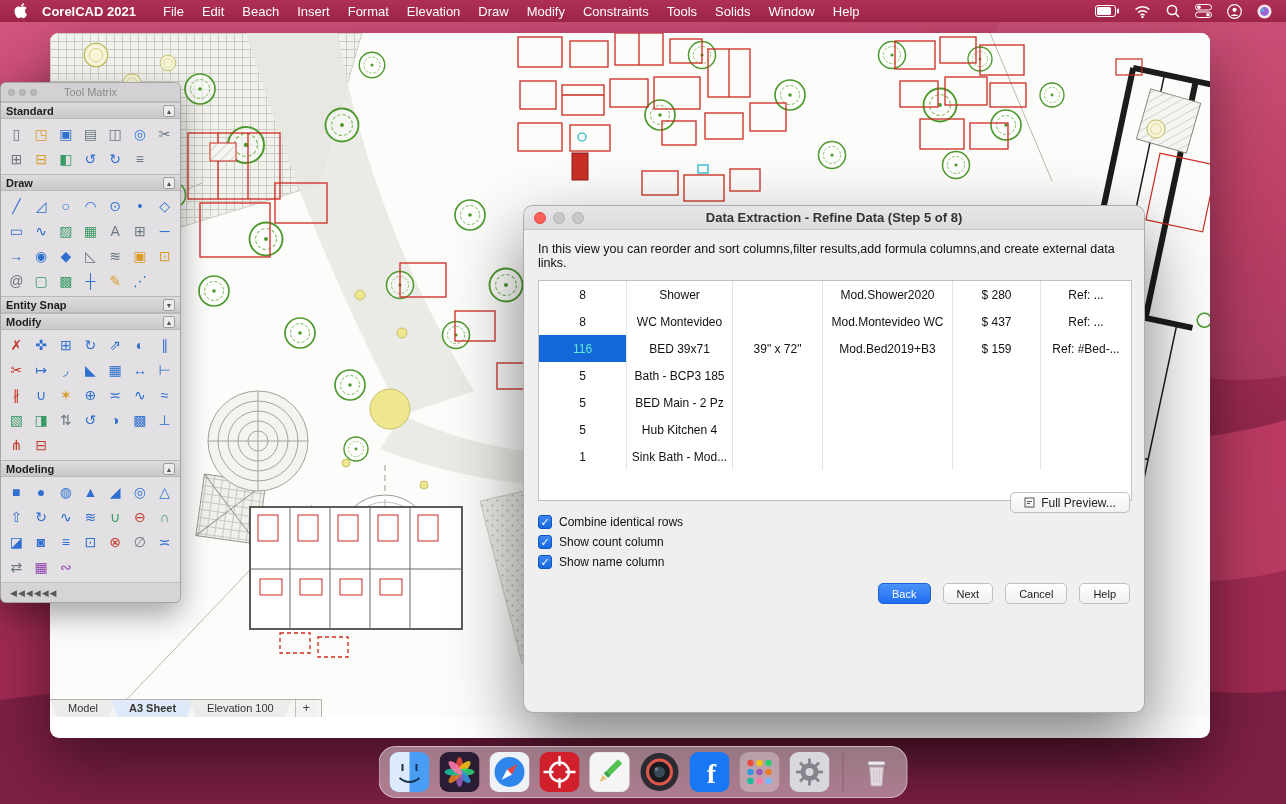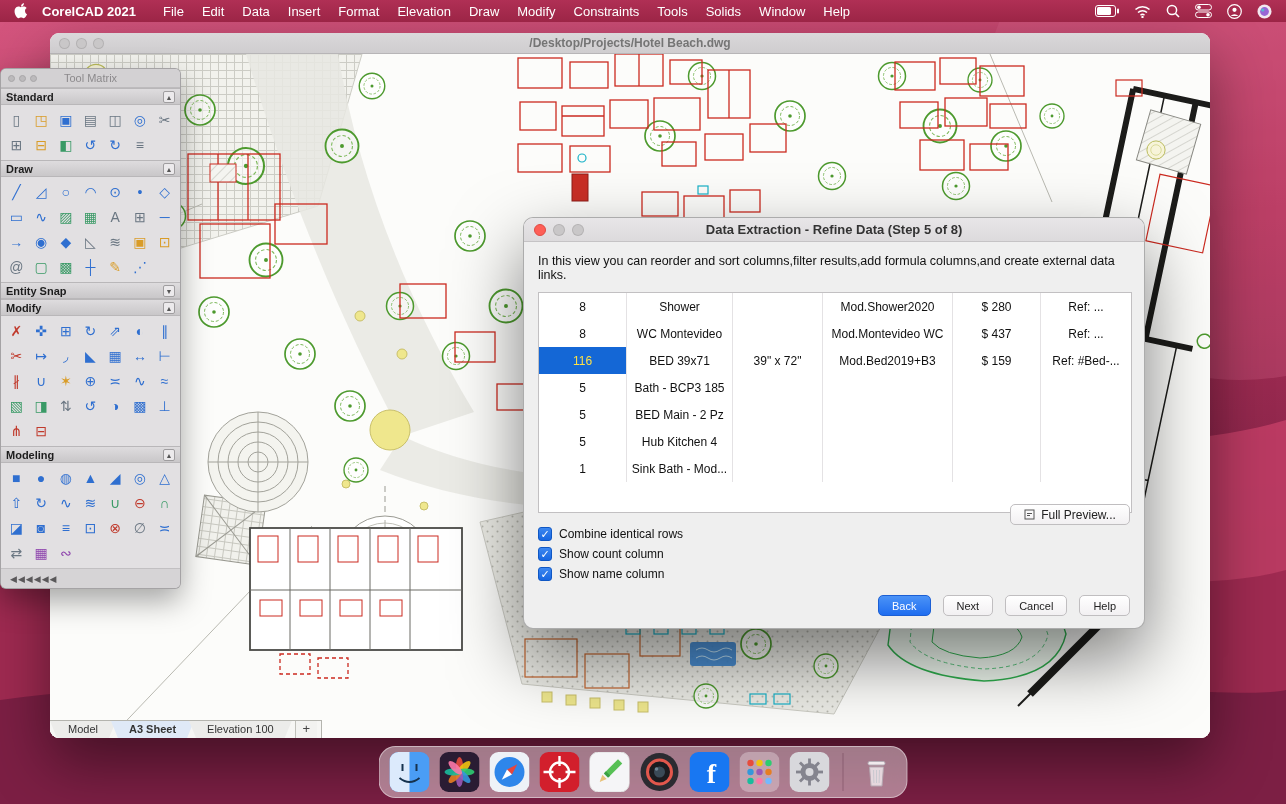--- a/index.html
+++ b/index.html
@@ -36,21 +36,21 @@
   .tabbar { position:absolute; left:0; bottom:0; height:18px; display:flex; align-items:stretch;
     background:rgba(246,246,244,.97); border-top:1px solid #b4b4ae; border-right:1px solid #b4b4ae;
     padding-right:4px; z-index:3; }
   .tab { font-size:11px; line-height:17px; padding:0 18px; color:#333; background:#ececea;
     clip-path:polygon(0 0,100% 0,calc(100% - 7px) 100%,7px 100%); margin-right:-5px; }
   .tab.active { background:#dfe9f7; font-weight:bold; }
   .addtab { width:22px; text-align:center; line-height:16px; font-size:13px; color:#444;
     background:#f2f2f0; border-left:1px solid #c0c0ba; margin-left:8px; }
 
   
-  .palette { position:absolute; left:0; top:68px; width:181px; z-index:10; background:#dcdadc;
+  .palette { position:absolute; left:0; top:82px; width:181px; z-index:10; background:#dcdadc;
     border:1px solid rgba(0,0,0,.25); border-radius:6px; overflow:hidden;
     box-shadow:0 12px 30px rgba(0,0,0,.35); }
   .p-head { height:19px; background:#d3d1d3; border-bottom:1px solid #bdbbbd; position:relative;
     display:flex; align-items:center; justify-content:center; }
   .p-head .pdots { position:absolute; left:7px; display:flex; gap:4px; }
   .p-head .pdots i { width:7px; height:7px; border-radius:50%; background:#bcbabc; border:1px solid #a8a6a8; }
   .p-title { font-size:11px; color:#8c8a8c; }
   .sec-head { height:17px; background:linear-gradient(#dedcde,#c9c7c9); border-top:1px solid #b9b7b9;
     border-bottom:1px solid #b9b7b9; display:flex; align-items:center; justify-content:space-between;
     padding:5px 5px;gap:20px; }
@@ -59,42 +59,42 @@
     color:#555; background:#eceaec; border:1px solid #9f9d9f; border-radius:2px; }
   .icon-grid { display:grid; grid-template-columns:repeat(7,1fr); padding:4px 3px; row-gap:3px;
     justify-items:center; background:#e2e0e2; }
   .ticon { width:23px; height:22px; font-size:14px; line-height:22px; text-align:center;
     border-radius:3px; }
   .p-foot { height:20px; display:flex; align-items:center; padding-left:9px; background:#d6d4d6;
     border-top:1px solid #c2c0c2; }
   .p-arrows { font-size:9px; letter-spacing:1px; color:#5a585a; }
 
   
-  .dialog { position:absolute; left:523px; top:205px; width:622px; height:412px; z-index:20;
+  .dialog { position:absolute; left:523px; top:205px; width:622px; height:508px; z-index:20;
     background:#efefef; border-radius:10px; border:1px solid rgba(0,0,0,.28); overflow:hidden;
-    box-shadow:0 30px 70px rgba(0,0,0,.5);margin-top:12px; }
+    box-shadow:0 30px 70px rgba(0,0,0,.5); }
   .d-head { height:24px; background:linear-gradient(#e8e6e8,#dcdadc); border-bottom:1px solid #c5c3c5;
     position:relative; display:flex; align-items:center; justify-content:center; }
   .d-title { font-size:13px; font-weight:bold; color:#333; }
   .d-lights { position:absolute; left:10px; display:flex; gap:7px; }
   .d-lights .dot { width:12px; height:12px; }
   .d-body { position:relative; height:387px; padding:8px 14px 0; }
   .d-desc { font-size:12.5px; color:#101010; margin:4px 0 10px; }
 
   .tbl { width:594px; height:221px; background:#fff; border:1px solid #c2c0c2; overflow:hidden; }
   .tbl-head, .tbl-row { display:grid; grid-template-columns:88px 106px 90px 130px 88px 1fr; }
   .tbl-head { height:22px; border-bottom:1px solid #c9c7c9; }
   .th { font-size:12px; font-weight:bold; color:#111; display:flex; align-items:center;
     justify-content:center; border-right:1px solid #dedcde; gap:5px; }
   .th:last-child { border-right:none; }
   .tbl-row { height:27px; }
   .td { font-size:12px; color:#111; display:flex; align-items:center; justify-content:center;
     border-right:1px solid #e4e2e4; white-space:nowrap; overflow:hidden; }
   .td:last-child { border-right:none; }
-  .td.sel { background:#1467d6; color:#fde047; }
+  .td.sel { background:#1467d6; color:#5eead4; }
   .chev { width:14px; height:14px; border:1px solid #bdbbbd; background:#f4f2f4; border-radius:2px;
     font-size:9px; line-height:12px; text-align:center; color:#555; }
 
   .opts { margin-top:11px; }
   .opt { display:flex; align-items:center; gap:7px; height:20px; }
   .cbx { width:14px; height:14px; border-radius:3px; background:linear-gradient(#3c87f0,#1766e0);
     border:1px solid #0f57c4; color:#fff; font-size:11px; line-height:13px; text-align:center; }
   .opt-label { font-size:12px; color:#101010; }
 
   .full-preview { position:absolute; right:14px; top:262px; height:21px; min-width:120px;
@@ -138,21 +138,21 @@
 
 <div class="menubar">
   <span class="apple">
     <svg viewBox="0 0 15 18" width="13" height="16">
         <path fill="#fff" d="M12.7 8.9c0-2.2 1.8-3.3 1.9-3.3-1-1.5-2.6-1.7-3.2-1.7-1.4-.1-2.7.8-3.4.8-.7 0-1.8-.8-2.9-.8-1.5 0-2.9.9-3.7 2.2-1.6 2.7-.4 6.8 1.1 9 .7 1.1 1.6 2.3 2.8 2.2 1.1 0 1.5-.7 2.9-.7 1.3 0 1.7.7 2.9.7 1.2 0 2-1.1 2.7-2.2.9-1.2 1.2-2.4 1.2-2.5 0 0-2.3-.9-2.3-3.7zM10.6 2.6c.6-.8 1-1.8.9-2.6-.9 0-1.9.6-2.5 1.3-.6.7-1 1.7-.9 2.6 1 .1 1.9-.5 2.5-1.3z"></path>
       </svg>
   </span>
   <span class="appname">CorelCAD 2021</span>
   <span class="mitem">File</span>
   <span class="mitem">Edit</span>
-  <span class="mitem">Data</span>
+  <span class="mitem">Beach</span>
   <span class="mitem">Insert</span>
   <span class="mitem">Format</span>
   <span class="mitem">Elevation</span>
   <span class="mitem">Draw</span>
   <span class="mitem">Modify</span>
   <span class="mitem">Constraints</span>
   <span class="mitem">Tools</span>
   <span class="mitem">Solids</span>
   <span class="mitem">Window</span>
   <span class="mitem">Help</span>
@@ -183,28 +183,20 @@
       </svg>
     <svg width="15" height="15" viewBox="0 0 15 15">
         <circle cx="7.5" cy="7.5" r="7" fill="#f2e7ef"></circle>
         <circle cx="7.5" cy="7.5" r="4.4" fill="#8a4fd0" opacity="0.85"></circle>
         <circle cx="5.8" cy="6" r="1.6" fill="#4fc3d0" opacity="0.9"></circle>
       </svg>
   </span>
 </div>
 
 <div class="window">
-  <div class="titlebar">
-    <span class="lights">
-      <i class="dot"></i>
-      <i class="dot"></i>
-      <i class="dot"></i>
-    </span>
-    <span class="title">/Desktop/Projects/Hotel Beach.dwg</span>
-  </div>
   <div class="canvas">
     <svg class="cad" viewBox="0 0 1160 684">
       <defs>
         <pattern id="hx" width="7" height="7" patternUnits="userSpaceOnUse" patternTransform="rotate(45)">
             <rect width="7" height="7" fill="#f4f4f0"></rect>
             <line x1="0" y1="0" x2="0" y2="7" stroke="#bcbcb4" stroke-width="1.1"></line>
           </pattern>
         <pattern id="hg" width="8" height="8" patternUnits="userSpaceOnUse">
             <rect width="8" height="8" fill="#f1f1ec"></rect>
             <path d="M0 .5H8M.5 0V8" stroke="#c7c7bf" stroke-width="1"></path>

